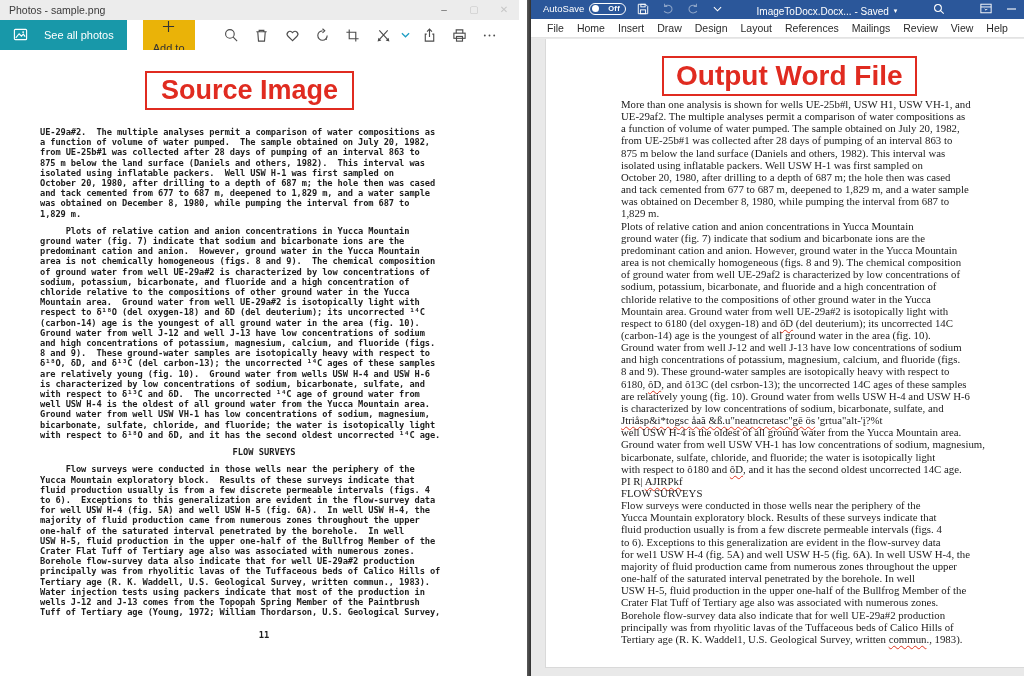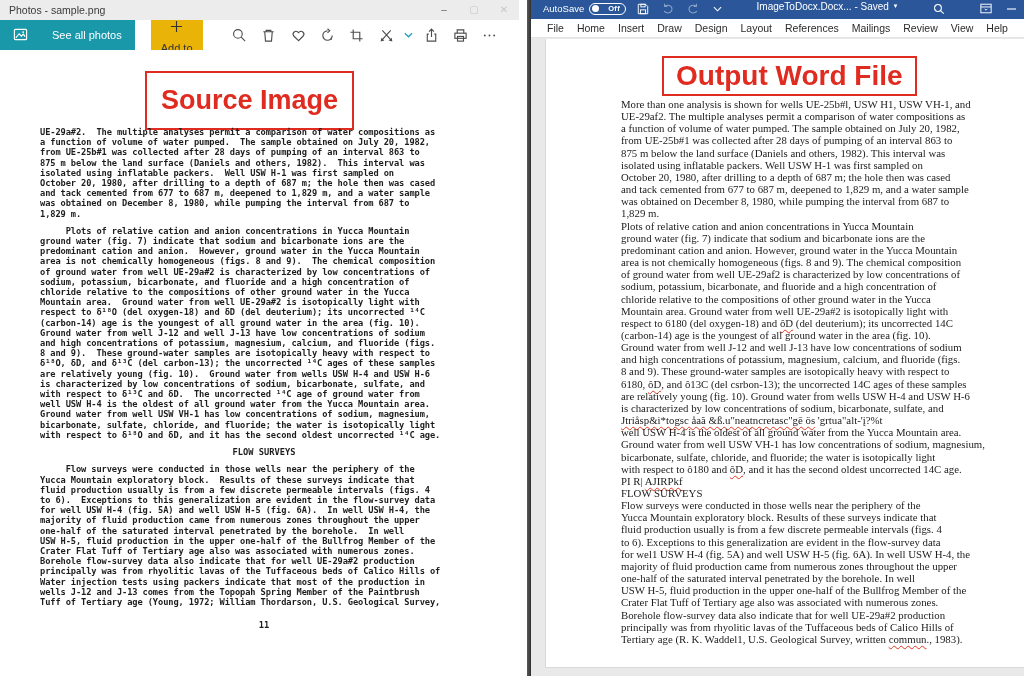--- a/index.html
+++ b/index.html
@@ -10,50 +10,50 @@
   html,body{width:1024px;height:676px;overflow:hidden;background:#fff;font-family:var(--uifont);}
   #screen{position:relative;width:1024px;height:676px;}
 
   
   #photos{position:absolute;left:0;top:0;width:519px;height:676px;background:#fff;}
   .p-titlebar{height:20px;background:#ececec;display:flex;align-items:center;padding-left:9px;font-size:10.5px;color:#3a3a3a;}
   .p-winctrl{margin-left:auto;display:flex;height:100%;}
   .p-winctrl span{width:30px;text-align:center;font-size:10px;line-height:20px;}
   .wc-min{color:#6a6a6a;} .wc-max,.wc-close{color:#c6c6c6;}
   .p-toolbar{height:30px;background:#fff;display:flex;align-items:stretch;}
-  .seeall{border:none;background:var(--teal);color:#fff;font-family:var(--uifont);font-size:11px;display:flex;align-items:center;gap:24px;padding:0 13px;cursor:pointer;}
+  .seeall{border:none;background:var(--teal);color:#fff;font-family:var(--uifont);font-size:11px;display:flex;align-items:center;gap:16px;padding:0 13px;cursor:pointer;}
   .addto{border:none;background:#eab308;color:#333;font-family:var(--uifont);font-size:11px;display:flex;align-items:center;gap:7px;padding:0 10px;margin-left:16px;cursor:pointer;flex-direction:column;}
   .p-icons{flex:1;display:flex;align-items:center;justify-content:space-between;padding:0 16px 0 24px;}
   .icobtn{border:none;background:transparent;width:26px;height:26px;display:flex;align-items:center;justify-content:center;color:#4c4c4c;cursor:pointer;}
   .icobtn svg{display:block;}
   .edit-group{display:flex;align-items:center;gap:2px;}
   .p-content{position:relative;height:626px;background:#fff;}
   .red-label{position:absolute;border:2px solid var(--red);color:var(--red);font-weight:bold;background:#fff;white-space:nowrap;}
-  .red-label.src{left:145px;top:21px;font-size:27px;line-height:33px;padding:11px 14px;}
+  .red-label.src{left:145px;top:21px;font-size:27px;line-height:33px;padding:1px 14px;}
   #source-doc{position:absolute;left:40px;top:77px;width:448px;color:#1d1d1d;
     font-family:"DejaVu Sans Mono","Liberation Mono",monospace;font-size:8.7px;font-weight:600;}
   #source-doc .line{white-space:pre;line-height:10.2px;letter-spacing:-0.1px;}
   #source-doc .para{margin-bottom:7px;}
   #source-doc .docheading{text-align:center;line-height:10.2px;margin:4px 0 7px 0;}
   #source-doc .pagenum{text-align:center;margin-top:13px;line-height:10.2px;}
 
   
   #divider{position:absolute;left:527px;top:0;width:4px;height:676px;background:linear-gradient(90deg,#5a5a5a,#303030);}
 
   
   #word{position:absolute;left:531px;top:0;width:493px;height:676px;background:#e9e9e9;}
   .w-titlebar{height:19px;background:var(--wordblue);display:flex;align-items:center;color:#fff;font-size:9.5px;padding:0 4px 2px 12px;}
   .wt-left{display:flex;align-items:center;gap:9px;}
   .autosave{display:flex;align-items:center;gap:5px;}
   .as-pill{display:flex;align-items:center;gap:9px;border:1px solid #fff;border-radius:7px;height:12px;padding:0 5px 0 2px;}
   .as-knob{width:7px;height:7px;border-radius:50%;background:#fff;}
   .as-state{font-size:7.5px;font-weight:bold;letter-spacing:.3px;}
   .tb-ic{display:flex;align-items:center;justify-content:center;width:16px;height:16px;background:transparent;border:none;color:#fff;cursor:pointer;}
   .dis{opacity:.45;}
-  .wt-center{flex:1;display:flex;align-items:flex-start;justify-content:center;gap:34px;min-width:0;}
+  .wt-center{flex:1;display:flex;align-items:flex-end;justify-content:center;gap:34px;min-width:0;}
   .wt-title{font-size:10px;white-space:nowrap;display:flex;align-items:center;gap:5px;}
   .wt-title .caret{font-size:7px;}
   .wt-right{display:flex;align-items:center;gap:10px;padding-right:0;}
   .w-menu{height:19px;background:#fff;display:flex;align-items:center;justify-content:space-between;padding:0 16px;border-bottom:1px solid #e3e3e3;}
   .wtab{font-size:10.5px;color:#2b2b2b;cursor:pointer;white-space:nowrap;}
   .w-canvas{position:absolute;left:0;top:39px;right:0;bottom:0;background:#e9e9e9;}
   .w-page{position:absolute;left:14px;top:0;right:0;bottom:8px;background:#fff;border-left:1px solid #d9d9d9;border-bottom:1px solid #d9d9d9;}
   .red-label.out{left:116px;top:17px;font-size:28px;line-height:34px;padding:1px 12px;text-align:right;}
   #word-doc{position:absolute;left:75px;top:59px;right:4px;color:#1b1b1b;
     font-family:"Liberation Serif","DejaVu Serif",serif;font-size:10.8px;}
@@ -204,20 +204,21 @@
             <div class="line">Yucca Mountain exploratory block.  Results of these surveys indicate that</div>
             <div class="line">fluid production usually is from a few discrete permeable intervals (figs. 4</div>
             <div class="line">to 6).  Exceptions to this generalization are evident in the flow-survey data</div>
             <div class="line">for well USW H-4 (fig. 5A) and well USW H-5 (fig. 6A).  In well USW H-4, the</div>
             <div class="line">majority of fluid production came from numerous zones throughout the upper</div>
             <div class="line">one-half of the saturated interval penetrated by the borehole.  In well</div>
             <div class="line">USW H-5, fluid production in the upper one-half of the Bullfrog Member of the</div>
             <div class="line">Crater Flat Tuff of Tertiary age also was associated with numerous zones.</div>
             <div class="line">Borehole flow-survey data also indicate that for well UE-29a#2 production</div>
             <div class="line">principally was from rhyolitic lavas of the Tuffaceous beds of Calico Hills of</div>
+            <div class="line">Tertiary age (R. K. Waddell, U.S. Geological Survey, written commun., 1983).</div>
             <div class="line">Water injection tests using packers indicate that most of the production in</div>
             <div class="line">wells J-12 and J-13 comes from the Topopah Spring Member of the Paintbrush</div>
             <div class="line">Tuff of Tertiary age (Young, 1972; William Thordarson, U.S. Geological Survey,</div>
           </div>
           <div class="pagenum">11</div>
         </div>
     </div>
   </section>
 
   <div id="divider"></div>

